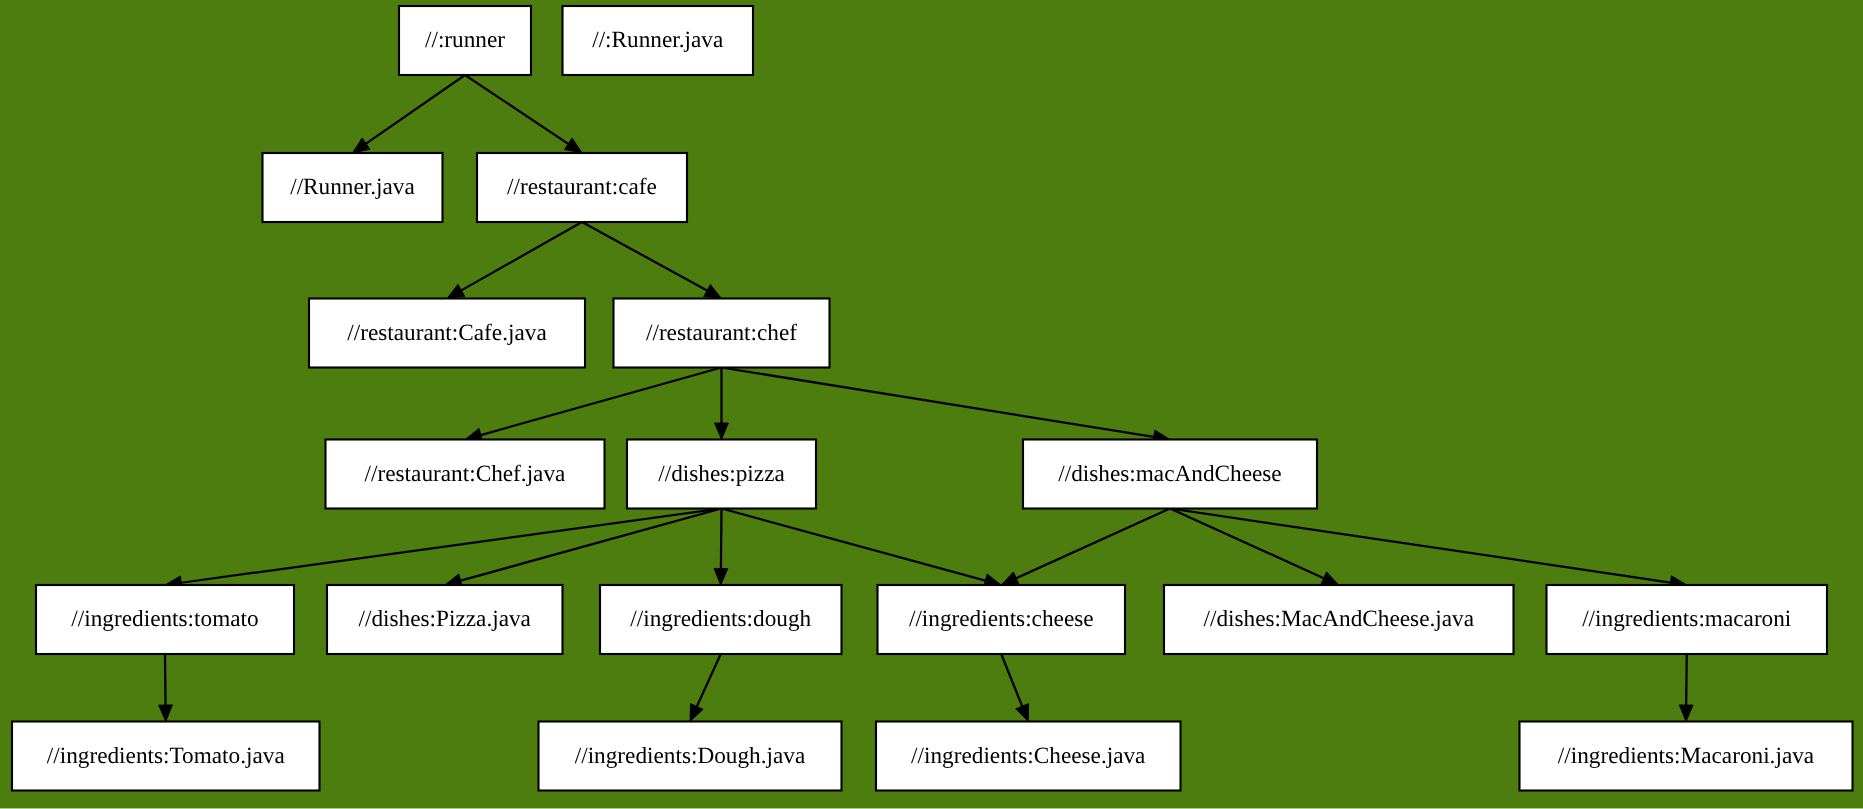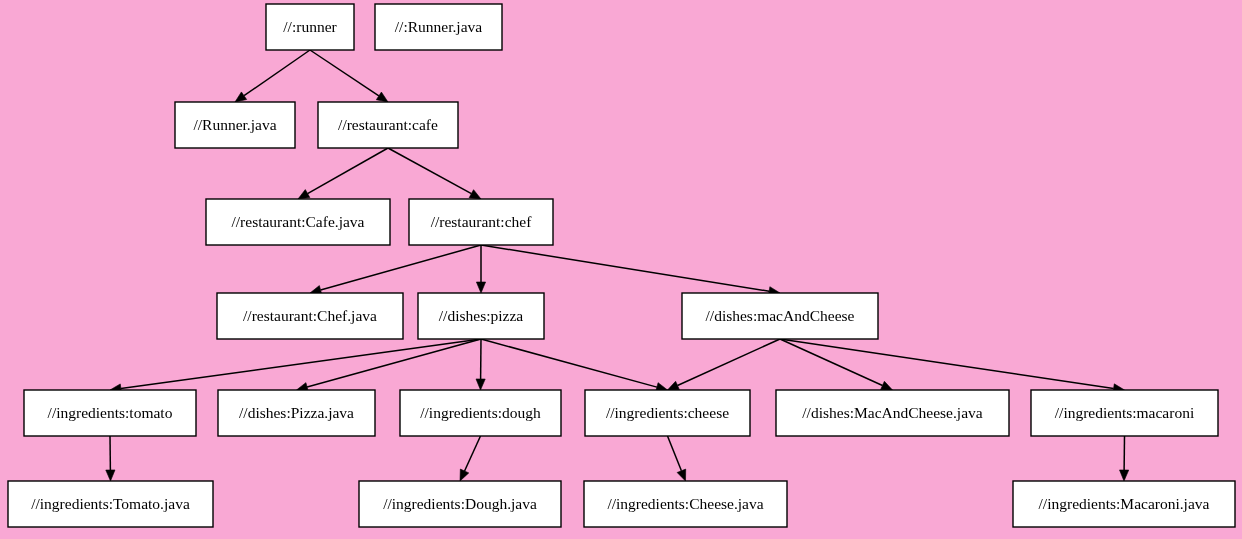--- a/index.html
+++ b/index.html
@@ -4,21 +4,21 @@
 <style>
   html, body {
     margin: 0;
     padding: 0;
     background: #ffffff;
   }
   #graph-canvas {
     position: relative;
     width: 1242px;
     height: 539px;
-    background: #f9a8d4;
+    background: #4d7c0f;
     overflow: hidden;
     font-family: "Liberation Serif", "DejaVu Serif", serif;
   }
   #graph-svg {
     position: absolute;
     top: 0;
     left: 0;
     width: 1242px;
     height: 539px;
   }

